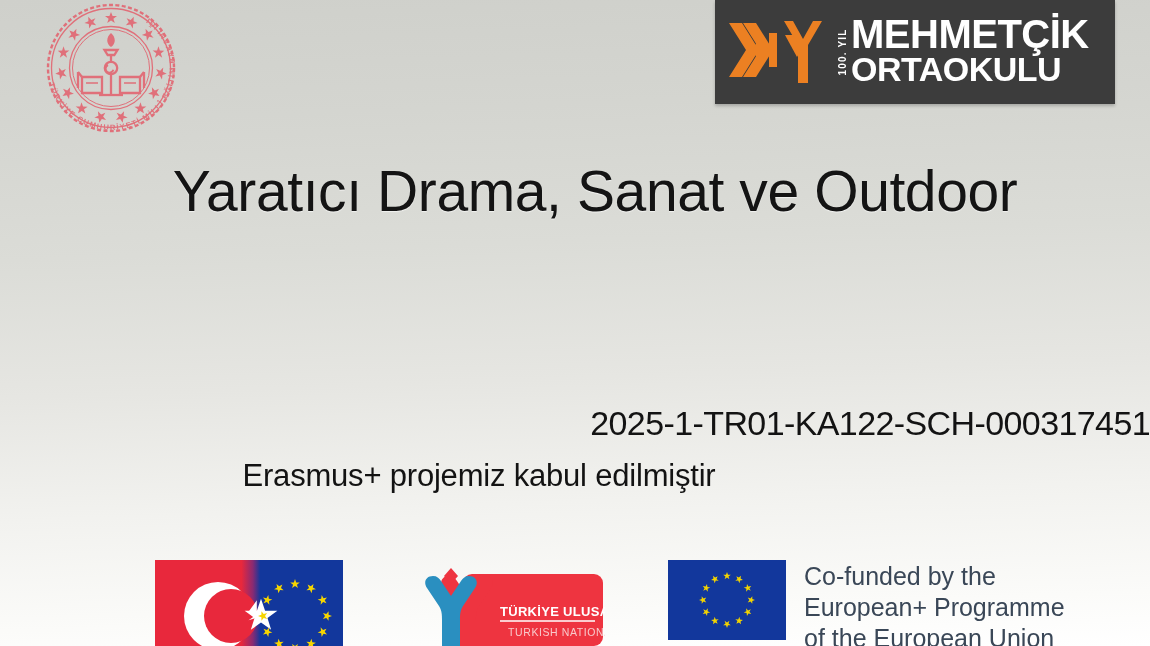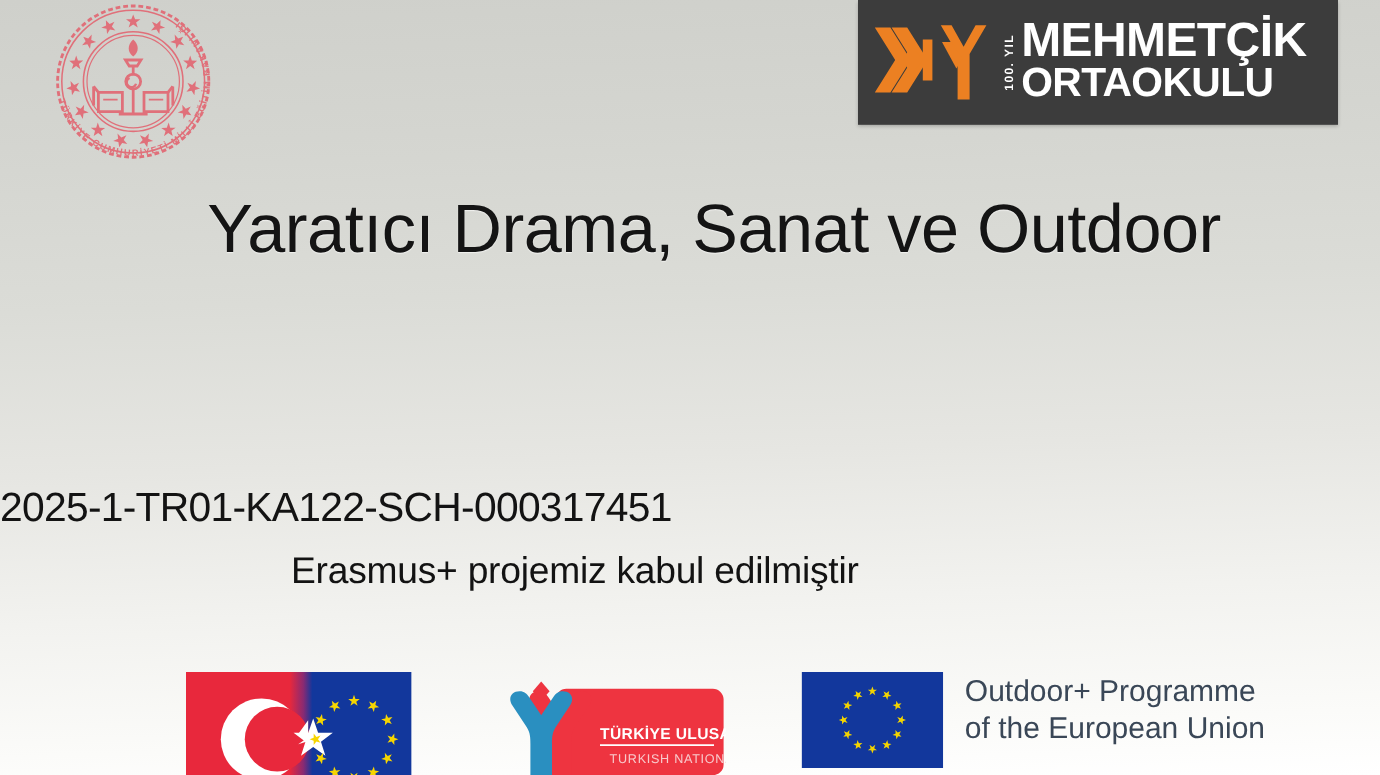--- a/index.html
+++ b/index.html
@@ -113,21 +113,21 @@
     padding-left: 20px;
   }
   .headline .hl-line { display: block; }
 
   
   .project-code {
     position: absolute;
     left: 0;
     top: 404px;
     width: 1150px;
-    text-align: left;
+    text-align: right;
     color: #131313;
     font-family: "Liberation Sans", sans-serif;
     font-size: 34px;
     font-weight: 400;
     letter-spacing: -0.6px;
   }
   .accept-note {
     position: absolute;
     left: 0;
     top: 458px;
@@ -409,19 +409,20 @@
             <g transform="rotate(300) translate(0,-24)">
                 <polygon points="0,-4 1,-1.3 3.8,-1.3 1.5,0.5 2.4,3.3 0,1.6 -2.4,3.3 -1.5,0.5 -3.8,-1.3 -1,-1.3"></polygon>
               </g>
             <g transform="rotate(330) translate(0,-24)">
                 <polygon points="0,-4 1,-1.3 3.8,-1.3 1.5,0.5 2.4,3.3 0,1.6 -2.4,3.3 -1.5,0.5 -3.8,-1.3 -1,-1.3"></polygon>
               </g>
           </g>
         </svg>
       </div>
       <div class="eu-text">
-        <span>Outdoor+ Programme</span>
+        <span>Co-funded by the</span>
+        <span>European+ Programme</span>
         <span>of the European Union</span>
       </div>
     </div>
 
   </div>
 </div>
 
 </body></html>

